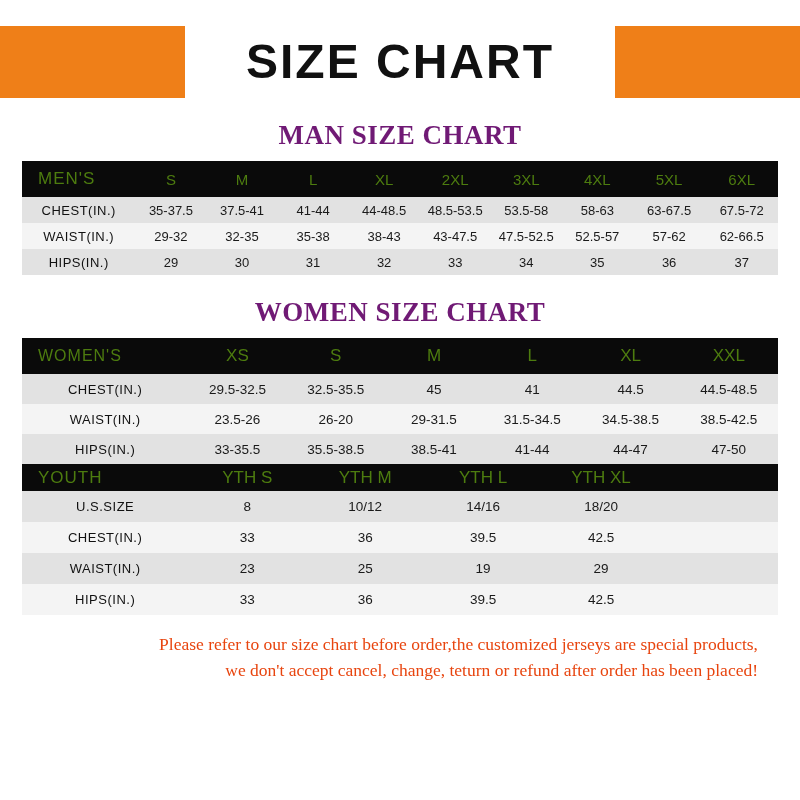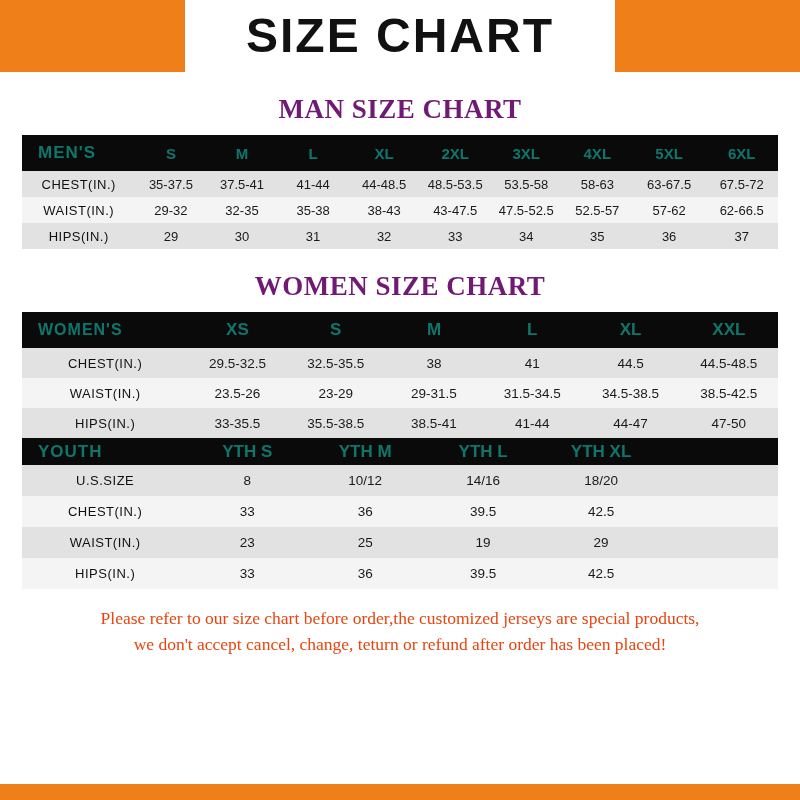--- a/index.html
+++ b/index.html
@@ -21,20 +21,21 @@
     box-sizing: border-box;
   }
   
   .banner {
     position: relative;
     height: 72px;
     background: #ef7f18;
     display: flex;
     align-items: center;
     justify-content: center;
+    margin-top: 26px;
   }
   .banner-white {
     position: absolute;
     left: 50%;
     transform: translateX(-50%);
     top: 0;
     width: 430px;
     height: 72px;
     background: #ffffff;
   }
@@ -72,23 +73,23 @@
     padding: 0;
     text-align: center;
     font-size: 13px;
     color: #1a1a1a;
     height: 26px;
     vertical-align: middle;
     font-family: "Liberation Sans", sans-serif;
   }
   table.chart thead th {
     background: #0a0a0a;
-    color: #0f766e;
+    color: #4d7c0f;
     height: 36px;
-    font-weight: bold;
+    font-weight: normal;
     font-size: 15px;
   }
   table.chart thead th.rowhead {
     text-align: left;
     padding-left: 16px;
     font-size: 17px;
     letter-spacing: 1px;
   }
   table.chart tbody tr.odd td {
     background: #e2e2e2;
@@ -107,21 +108,21 @@
   .women table.chart thead th.rowhead { font-size: 16px; }
   .women table.chart th, .women table.chart td { font-size: 13.5px; height: 30px; }
   .women table.chart thead th { height: 36px; font-size: 17px; }
   .youth table.chart thead th { height: 27px; font-size: 17px; }
   .youth table.chart th, .youth table.chart td { font-size: 13.5px; height: 31px; }
   .youth table.chart thead th.rowhead { font-size: 17px; }
   
   .note {
     margin-top: 16px;
     padding: 0 20px;
-    text-align: center;
+    text-align: right;
     color: #e8450f;
     font-family: "Liberation Serif", serif;
     font-size: 17.5px;
     line-height: 26px;
   }
   .note-line { display: block; }
   .footer-bar {
     position: absolute;
     bottom: 0;
     left: 0;
@@ -233,29 +234,29 @@
             <th>L</th>
             <th>XL</th>
             <th>XXL</th>
           </tr>
         </thead>
         <tbody>
           <tr class="odd">
             <td class="rowlabel">CHEST(IN.)</td>
             <td>29.5-32.5</td>
             <td>32.5-35.5</td>
-            <td>38</td>
+            <td>45</td>
             <td>41</td>
             <td>44.5</td>
             <td>44.5-48.5</td>
           </tr>
           <tr class="even">
             <td class="rowlabel">WAIST(IN.)</td>
             <td>23.5-26</td>
-            <td>23-29</td>
+            <td>26-20</td>
             <td>29-31.5</td>
             <td>31.5-34.5</td>
             <td>34.5-38.5</td>
             <td>38.5-42.5</td>
           </tr>
           <tr class="odd">
             <td class="rowlabel">HIPS(IN.)</td>
             <td>33-35.5</td>
             <td>35.5-38.5</td>
             <td>38.5-41</td>

